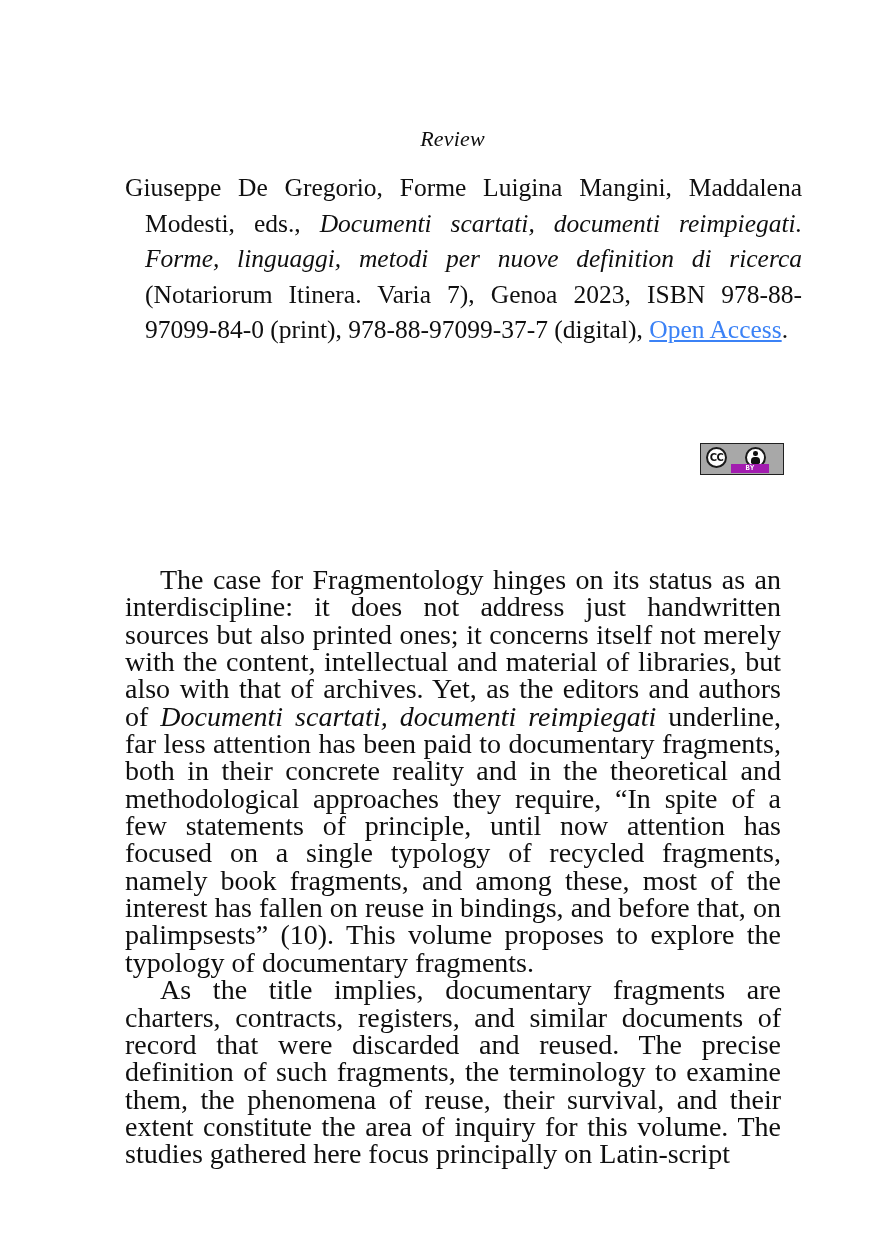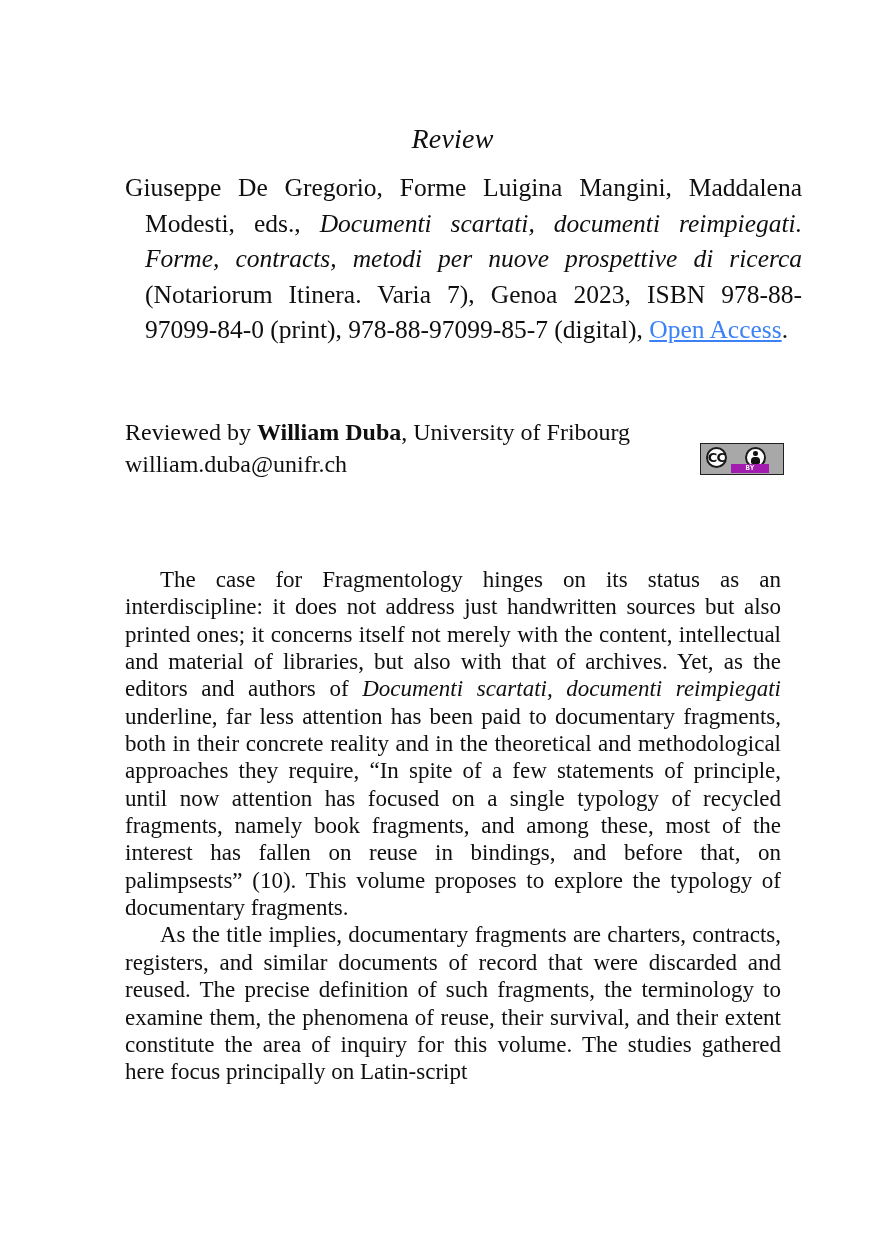--- a/index.html
+++ b/index.html
@@ -25,21 +25,21 @@
   }
 
   
   .review-heading {
     position: absolute;
     left: 125px;
     top: 124px;
     width: 655px;
     text-align: center;
     font-style: italic;
-    font-size: 28px;
+    font-size: 22px;
     line-height: 30px;
     letter-spacing: 0.2px;
   }
 
   
   .citation-block {
     position: absolute;
     left: 125px;
     top: 170px;
     width: 657px;
@@ -100,21 +100,21 @@
     box-sizing: border-box;
     display: flex;
     align-items: center;
     justify-content: center;
   }
   .cc-badge .disc-cc { left: 5px; }
   .cc-badge .disc-by { left: 44px; }
   .cc-badge .cc-text {
     font-family: "DejaVu Sans", sans-serif;
     font-weight: bold;
-    font-size: 13px;
+    font-size: 10px;
     line-height: 11px;
     color: #111111;
     letter-spacing: -0.7px;
   }
   .cc-badge .person {
     position: relative;
     width: 12px;
     height: 14px;
   }
   .cc-badge .person-head {
@@ -150,21 +150,21 @@
     text-align: center;
     letter-spacing: 0.4px;
   }
 
   
   .body-text {
     position: absolute;
     left: 125px;
     top: 566px;
     width: 656px;
-    font-size: 23px;
+    font-size: 28px;
     line-height: 27.35px;
     text-align: justify;
     text-justify: inter-word;
     font-family: Liberation Serif, serif;
   }
   .body-text p {
     margin: 0;
     text-indent: 35px;
     hyphens: manual;
   }
@@ -185,27 +185,23 @@
   .footer .ital { font-style: italic; }
 </style>
 </head>
 <body>
 
 <div class="page">
 
   <div class="review-heading">Review</div>
 
   <div class="citation-block">
-    <span>Giuseppe De Gregorio, Forme Luigina Mangini, Maddalena Modesti, eds., </span><span class="ital">Documenti scartati, documenti reimpiegati. Forme, contracts, metodi per nuove prospettive di ricerca</span><span> (Notariorum Itinera. Varia 7), Genoa 2023, ISBN 978-88-97099-84-0 (print), 978-88-97099-85-7 (digital), </span><a class="link" href="#">Open Access</a><span>.</span>
+    <span>Giuseppe De Gregorio, Forme Luigina Mangini, Maddalena Modesti, eds., </span><span class="ital">Documenti scartati, documenti reimpiegati. Forme, linguaggi, metodi per nuove definition di ricerca</span><span> (Notariorum Itinera. Varia 7), Genoa 2023, ISBN 978-88-97099-84-0 (print), 978-88-97099-37-7 (digital), </span><a class="link" href="#">Open Access</a><span>.</span>
   </div>
 
-  <div class="reviewer-block">
-    <span>Reviewed by </span><span class="bold">William Duba</span><span>, University of Fribourg</span>
-    <span class="reviewer-email">william.duba@unifr.ch</span>
-  </div>
 
   <div class="cc-badge">
     <div class="disc disc-cc">
       <span class="cc-text">CC</span>
     </div>
     <div class="disc disc-by">
       <span class="person">
         <span class="person-head"></span>
         <span class="person-body"></span>
       </span>

